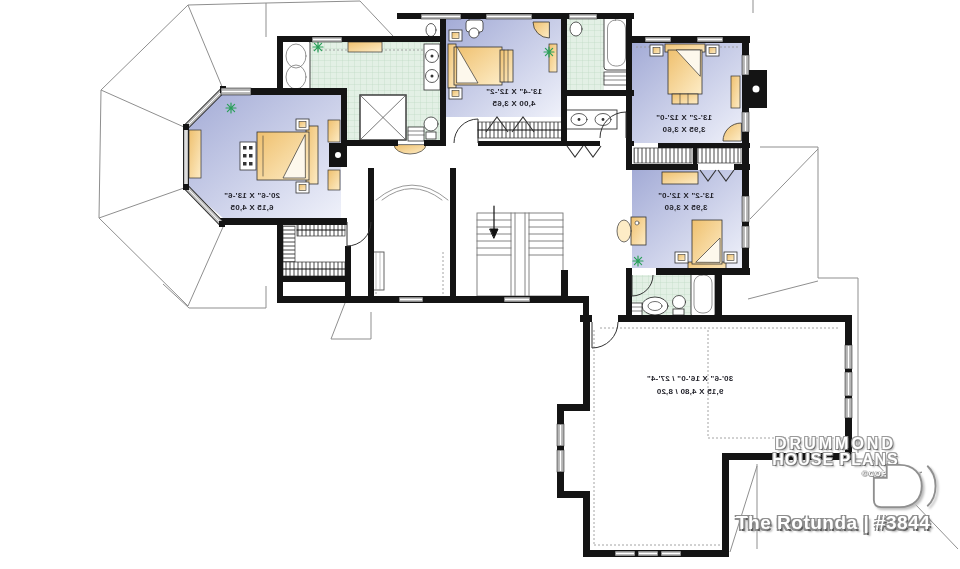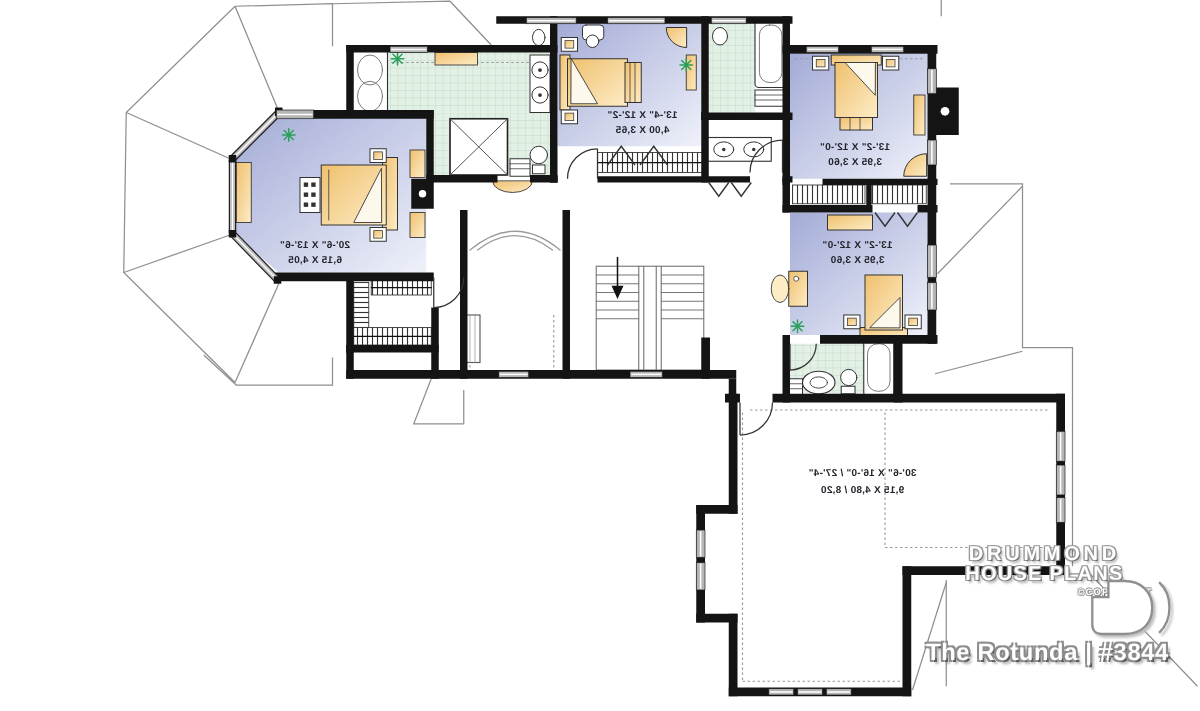--- a/index.html
+++ b/index.html
@@ -8,21 +8,21 @@
   svg{position:absolute;left:0;top:0;}
   .dim{font:bold 8px "Liberation Sans",sans-serif;fill:#23232b;text-anchor:middle;letter-spacing:.2px;}
   .brand{position:absolute;left:723px;top:436px;width:185px;text-align:center;color:#fff;line-height:1.03;margin-left:20px;}
   .brand .l1{font-size:16px;font-weight:bold;letter-spacing:3px;
      text-shadow:-1px -1px 0 #9a9a9a,1px -1px 0 #9a9a9a,-1px 1px 0 #9a9a9a,1px 1px 0 #6f6f6f,2px 2px 2px rgba(0,0,0,.30);}
   .brand .l2{font-size:16px;font-weight:bold;letter-spacing:1px;
      text-shadow:-1px -1px 0 #9a9a9a,1px -1px 0 #9a9a9a,-1px 1px 0 #9a9a9a,1px 1px 0 #6f6f6f,2px 2px 2px rgba(0,0,0,.30);}
   .brand .cp{font-size:7.5px;font-weight:bold;letter-spacing:1px;text-align:right;padding-right:6px;margin-top:1px;color:#fff;
      text-shadow:-0.5px -0.5px 0 #9a9a9a,0.5px -0.5px 0 #9a9a9a,-0.5px 0.5px 0 #9a9a9a,1px 1px 0 #777;}
   #dmark{position:absolute;left:872px;top:461px;filter:drop-shadow(2px 2px 1px #bdbdbd);}
-  .title{position:absolute;left:736px;top:512px;width:204px;text-align:center;color:#fff;
+  .title{position:absolute;left:736px;top:512px;width:204px;text-align:left;color:#fff;
      font-size:19px;font-weight:bold;letter-spacing:.5px;
      text-shadow:-1.5px -1.5px 0 #8d8d8d,1.5px -1.5px 0 #8d8d8d,-1.5px 1.5px 0 #8d8d8d,1.5px 1.5px 0 #5e5e5e,3px 3px 2px rgba(0,0,0,.30);}
 </style>
 </head>
 <body>
 
 <div id="sheet">
 <svg width="960" height="569" viewBox="0 0 960 569">
   <defs>
     <linearGradient id="lav" x1="0" y1="0" x2="1" y2="1">

